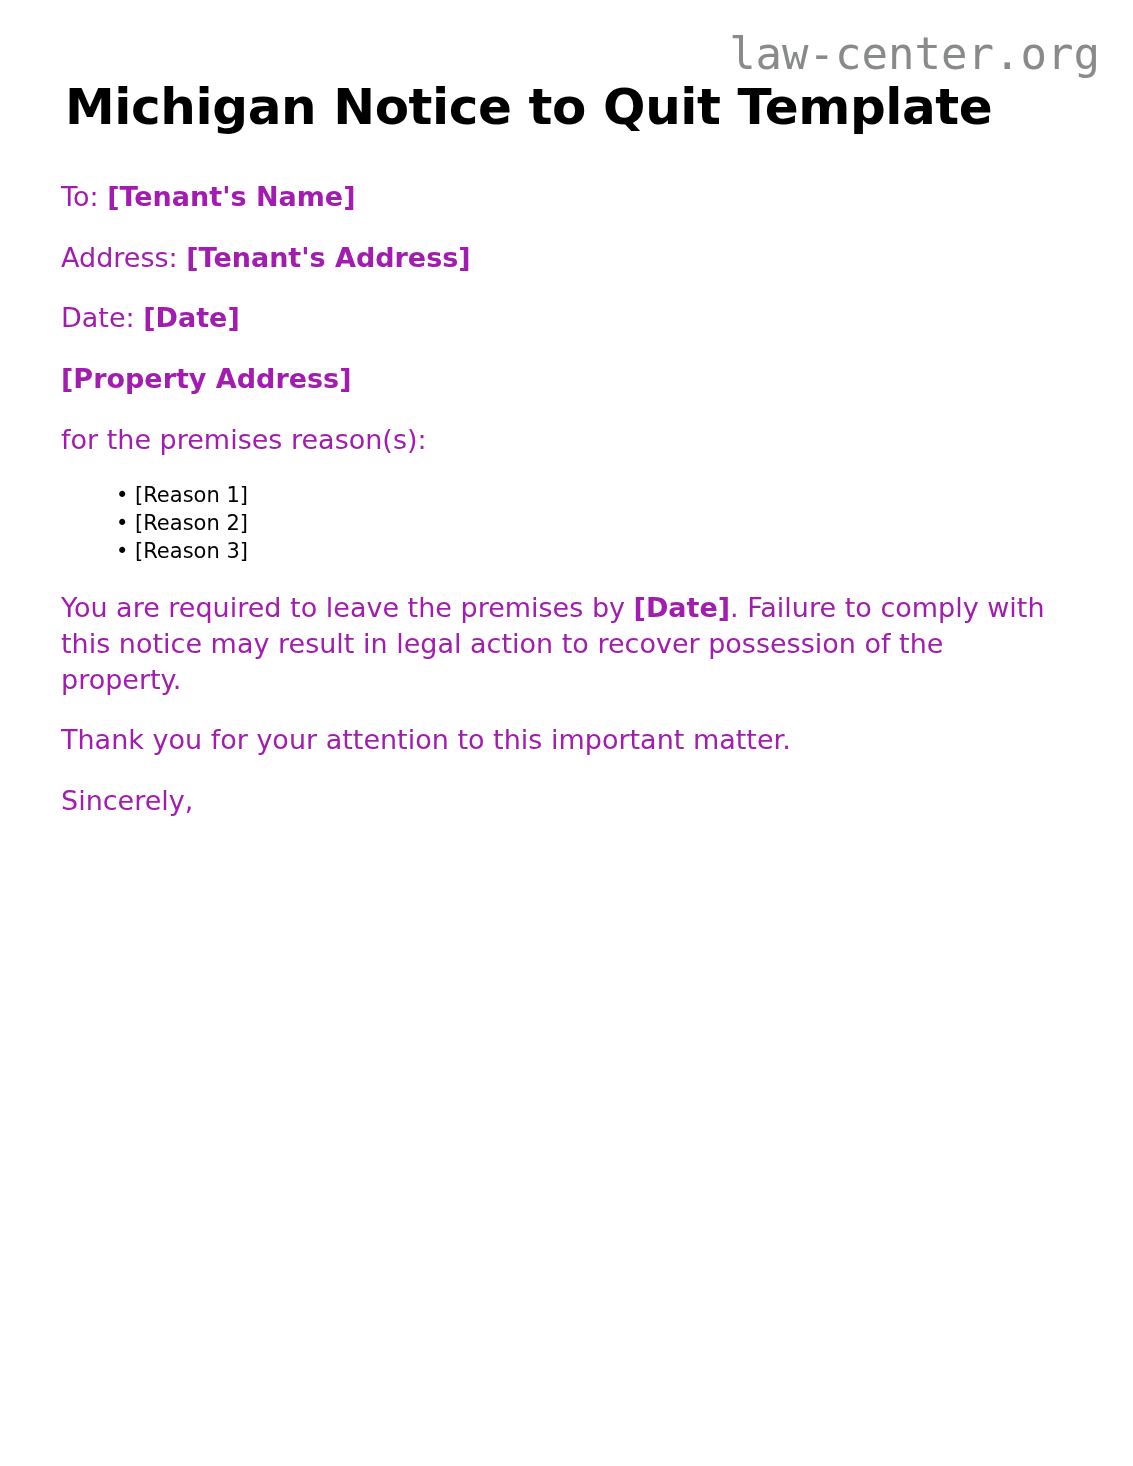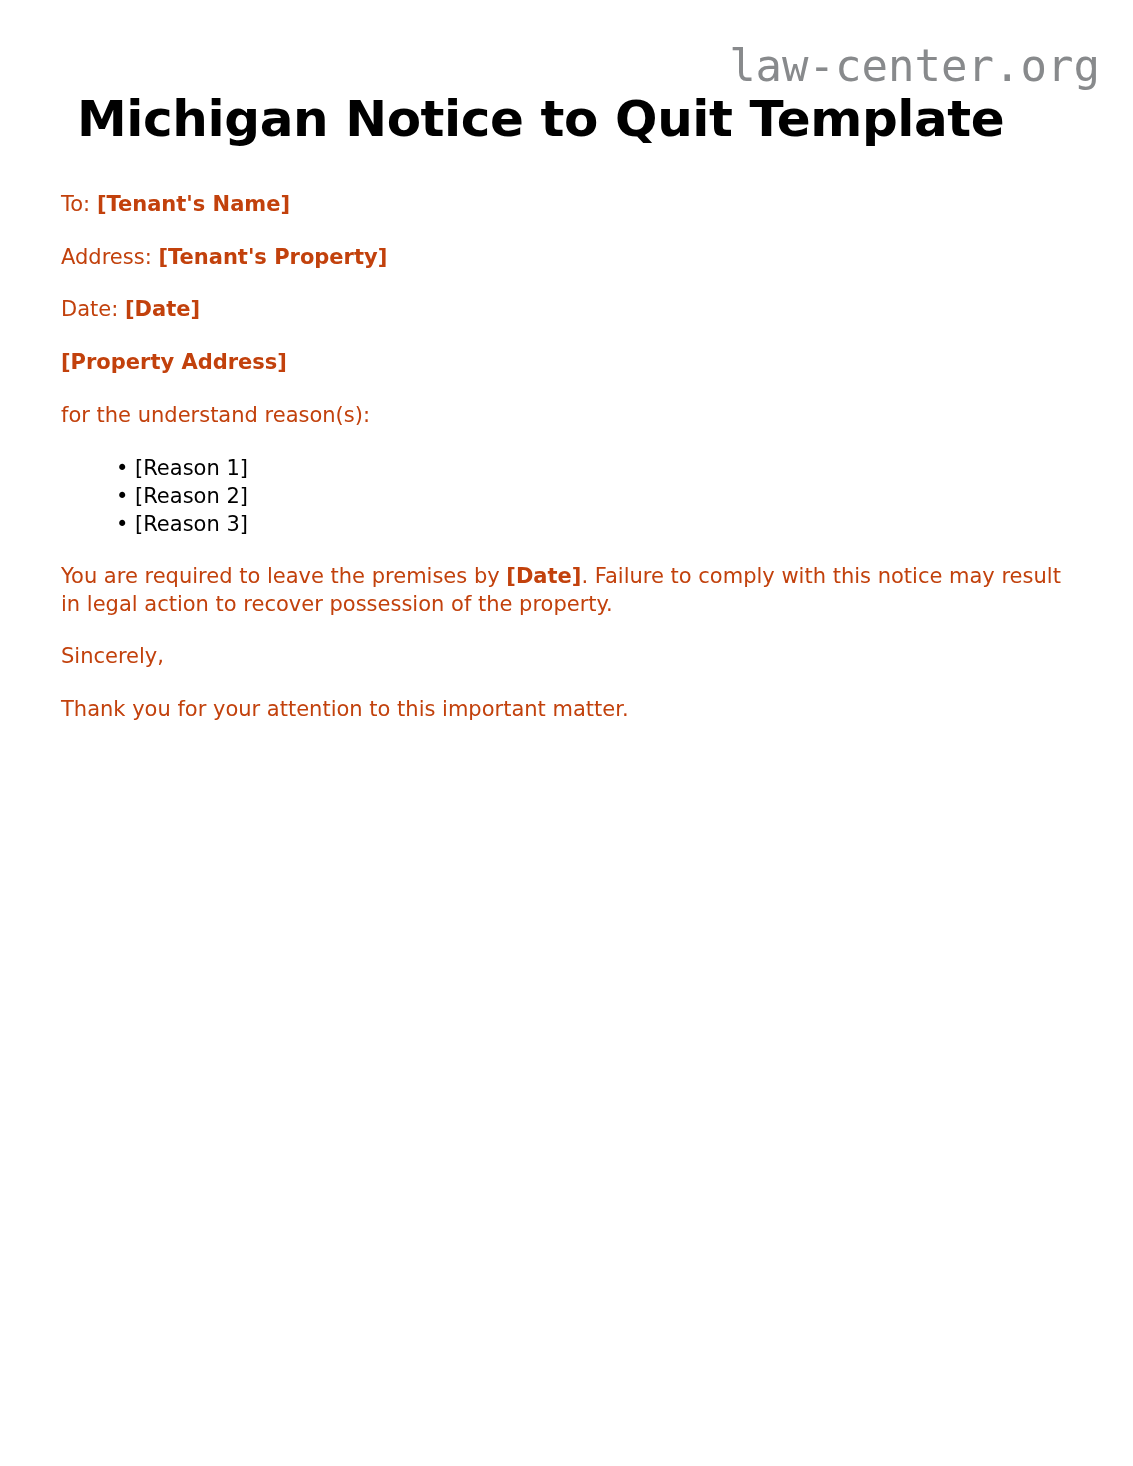--- a/index.html
+++ b/index.html
@@ -33,41 +33,41 @@
     font-size: 44px;
     line-height: 1;
     letter-spacing: 0px;
     color: #888a8c;
     white-space: nowrap;
     user-select: none;
   }
 
   
   .doc-title {
-    margin: 16px;
+    margin: 4px;
     padding-top: 75px;
     font-size: 50px;
     line-height: 1.12;
     font-weight: bold;
     letter-spacing: -0.4px;
     color: #000000;
     font-family: "DejaVu Sans", "Liberation Sans", sans-serif;
   }
 
   
   .body-block {
     padding-top: 24px;
     max-width: 1011px;
   }
 
   p.para {
-    margin: 4px 0 25px 0;
-    font-size: 21px;
+    margin: 16px 0 25px 0;
+    font-size: 27px;
     line-height: 1.32;
-    color: #c2410c;
+    color: #a21caf;
   }
   p.para:last-child { margin-bottom: 0; }
 
   .b {
     font-weight: bold;
   }
 
   .standalone-bold {
     font-weight: bold;
   }
@@ -113,51 +113,51 @@
 
   <div class="body-block">
 
     <p class="para">
       <span>To:</span>
       <span class="b">[Tenant's Name]</span>
     </p>
 
     <p class="para">
       <span>Address:</span>
-      <span class="b">[Tenant's Property]</span>
+      <span class="b">[Tenant's Address]</span>
     </p>
 
     <p class="para">
       <span>Date:</span>
       <span class="b">[Date]</span>
     </p>
 
 
 
     <p class="para standalone-bold">[Property Address]</p>
 
-    <p class="para">for the understand reason(s):</p>
+    <p class="para">for the premises reason(s):</p>
 
     <ul class="reasons">
       <li>
         <span class="bullet-dot">•</span>
         <span>[Reason 1]</span>
       </li>
       <li>
         <span class="bullet-dot">•</span>
         <span>[Reason 2]</span>
       </li>
       <li>
         <span class="bullet-dot">•</span>
         <span>[Reason 3]</span>
       </li>
     </ul>
 
     <p class="para"><span>You are required to leave the premises by </span><span class="b">[Date]</span><span>. Failure to comply with this notice may result in legal action to recover possession of the property.</span></p>
 
 
+    <p class="para">Thank you for your attention to this important matter.</p>
+
     <p class="para">Sincerely,</p>
-
-    <p class="para">Thank you for your attention to this important matter.</p>
 
 
   </div>
 </div>
 
 </body></html>

